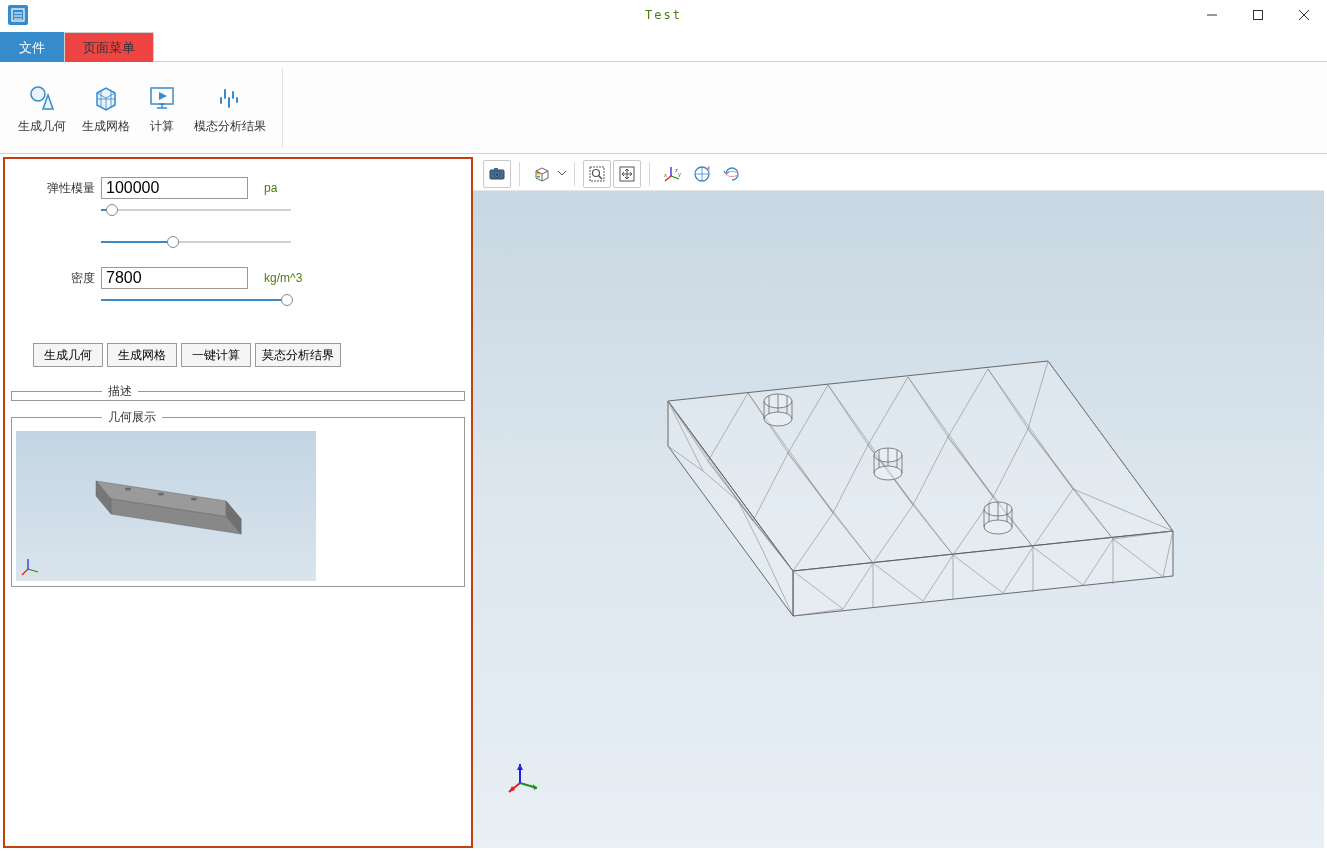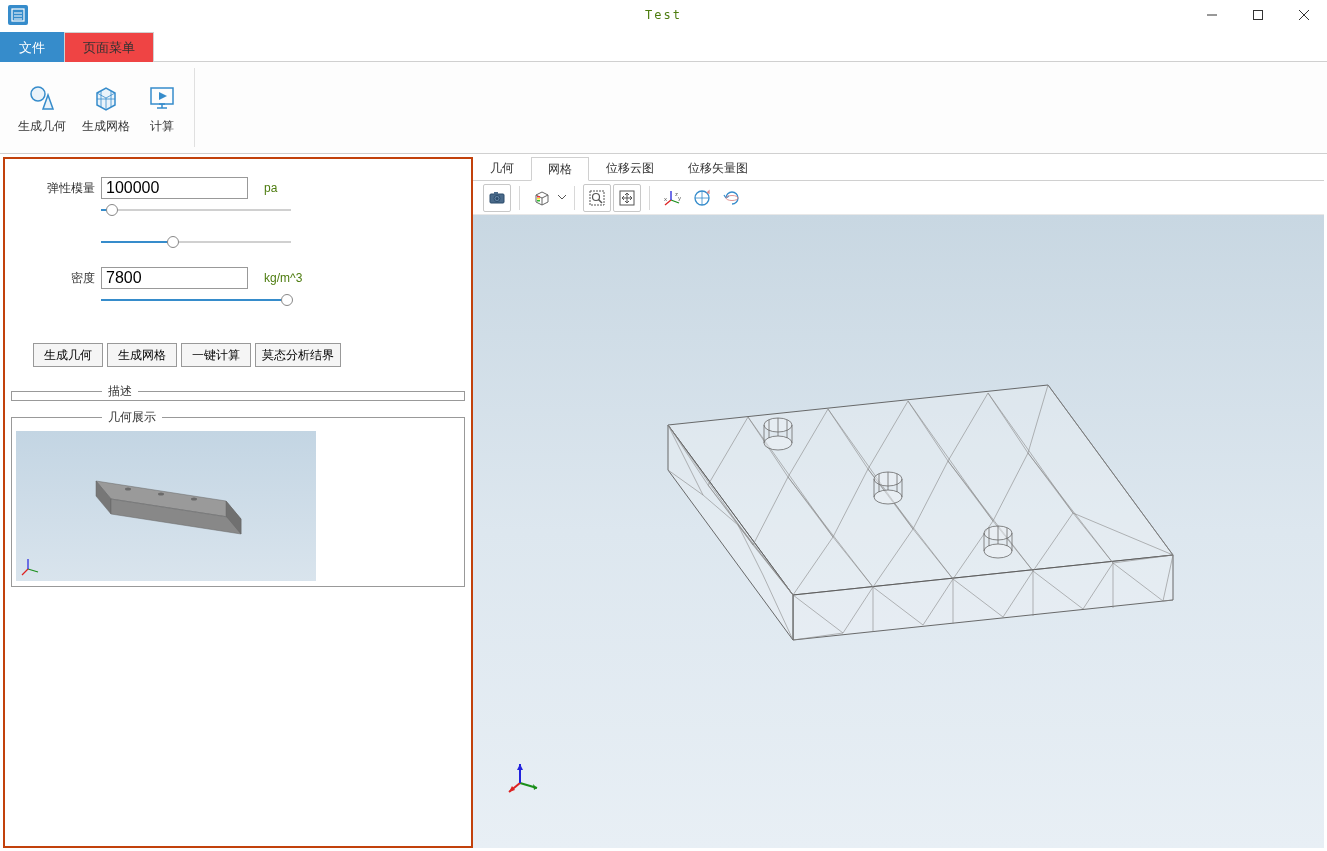--- a/index.html
+++ b/index.html
@@ -107,20 +107,28 @@
     <div class="ritem">
       <div class="ic">
         <svg width="30" height="30" viewBox="0 0 30 30">
             <rect x="4" y="5" width="22" height="16" fill="none" stroke="#368ccb" stroke-width="1.5"></rect>
             <path d="M12 9 L20 13 L12 17 Z" fill="#368ccb"></path>
             <path d="M12 21 L18 21 M15 21 L15 25 M10 25 L20 25" stroke="#368ccb" stroke-width="1.5"></path>
           </svg>
       </div>
       <div class="lbl">计算</div>
     </div>
+    <div class="ritem">
+      <div class="ic">
+        <svg width="30" height="30" viewBox="0 0 30 30">
+            <path d="M6 15 L6 20 M10 15 L10 7 M14 15 L14 24 M18 15 L18 9 M22 15 L22 19" stroke="#368ccb" stroke-width="2" stroke-linecap="round"></path>
+          </svg>
+      </div>
+      <div class="lbl">模态分析结果</div>
+    </div>
   </div>
 </div>
 
 <div class="mainarea">
 
   <div class="sidepanel">
     <div class="params">
       <div class="prow">
         <div class="pl">弹性模量</div>
         <input type="text" value="100000" style="">
@@ -184,26 +192,20 @@
               <line x1="0" y1="0" x2="-6" y2="6" stroke="#d22" stroke-width="1.2"></line>
               <line x1="0" y1="0" x2="0" y2="-10" stroke="#22d" stroke-width="1.2"></line>
             </g>
           </svg>
         </div>
       </div>
     </fieldset>
   </div>
 
   <div class="content">
-    <div class="vtabs">
-      <div class="vtab">几何</div>
-      <div class="vtab active">网格</div>
-      <div class="vtab">位移云图</div>
-      <div class="vtab">位移矢量图</div>
-    </div>
 
     <div class="viewtoolbar">
       <div class="tbtn boxed">
         <svg width="18" height="18" viewBox="0 0 18 18">
             <rect x="2" y="5" width="14" height="9" rx="1" fill="#4a6a8a" stroke="#2a4a6a"></rect>
             <circle cx="9" cy="9.5" r="3" fill="#6a8aaa" stroke="#2a4a6a"></circle>
             <circle cx="9" cy="9.5" r="1.5" fill="#2a4a6a"></circle>
             <rect x="6" y="3" width="4" height="2.5" fill="#4a6a8a"></rect>
           </svg>
       </div>

